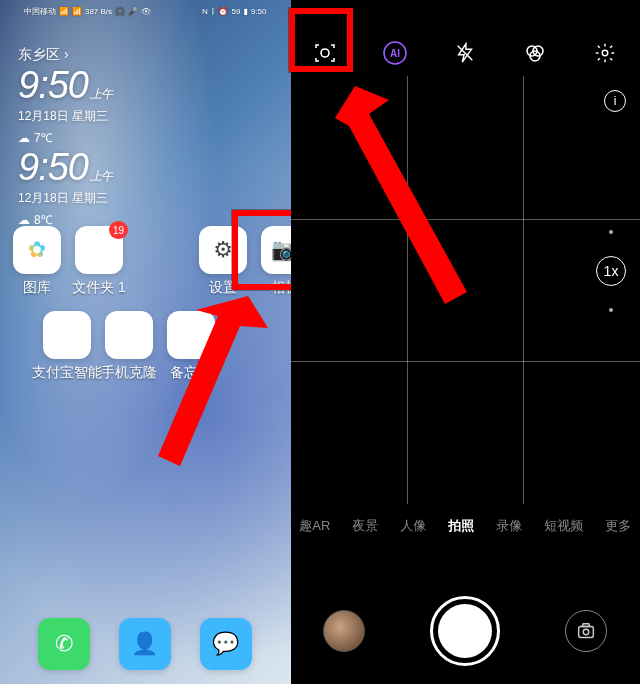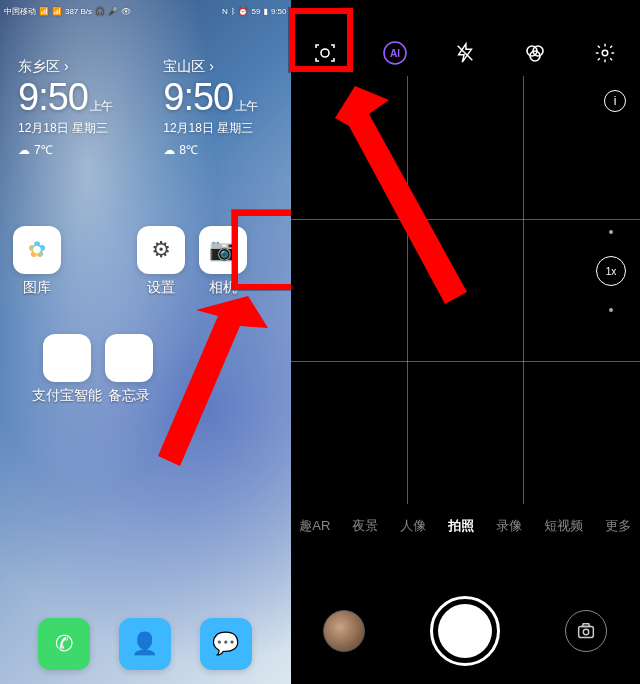--- a/index.html
+++ b/index.html
@@ -26,61 +26,63 @@
   }
 
   .statusbar {
     position: absolute;
     top: 0; left: 0; right: 0;
     height: 22px;
     display: flex;
     justify-content: space-between;
     align-items: center;
     font-size: 8px;
-    padding: 0 4px;
+    padding: 0 24px;
     color: #fff;
     text-shadow: 0 0 2px rgba(0,0,0,0.4);
   }
   .statusbar .left-icons, .statusbar .right-icons {
     display: flex; gap: 3px; align-items: center;
   }
 
   .towns {
     position: absolute;
-    top: 58px;
-    left: 0; right: 0;
-    display: flex;
+    top: 46px;
+    left: 0; right: 0;
+    display: flex;
+    flex-direction: column;
   }
   .townblock {
     width: 50%;
     padding-left: 18px;
   }
   .townname { font-size: 14px; text-shadow: 0 1px 3px rgba(0,0,0,0.3); }
   .clock {
     font-size: 38px;
     font-weight: 200;
     letter-spacing: -1px;
     line-height: 1;
     margin-top: 2px;
     text-shadow: 0 1px 4px rgba(0,0,0,0.3);
+    font-style: italic;
   }
   .clock .ampm { font-size: 12px; font-weight: 400; margin-left: 2px; }
   .dateline { font-size: 12px; margin-top: 4px; text-shadow: 0 1px 3px rgba(0,0,0,0.3); }
   .temp { font-size: 12px; margin-top: 4px; display:flex; align-items:center; gap:4px; }
 
   .iconrow {
     position: absolute;
     left: 0; right: 0;
     display: grid;
     grid-template-columns: repeat(5, 1fr);
     padding: 0 8px;
     gap: 4px;
   }
   .iconrow.row1 { top: 226px; }
-  .iconrow.row2 { top: 334px; padding-left: 38px; }
+  .iconrow.row2 { top: 311px; padding-left: 38px; }
 
   .appicon {
     display: flex;
     flex-direction: column;
     align-items: center;
     width: 58px;
     justify-self: center;
   }
   .appicon .tile {
     width: 48px; height: 48px;
@@ -181,21 +183,21 @@
     top: 230px;
     display:flex;
     flex-direction: column;
     align-items: center;
     gap: 22px;
   }
   .zoomdot { width:4px; height:4px; border-radius:50%; background:#aaa; }
   .zoomring {
     width:30px; height:30px; border:1.5px solid #fff; border-radius:50%;
     display:flex; align-items:center; justify-content:center;
-    font-size:10px;
+    font-size:14px;
   }
 
   .modes {
     position: absolute;
     top: 506px;
     left: 0; right: 0;
     height: 40px;
     display: flex;
     align-items: center;
     justify-content: center;
@@ -275,37 +277,43 @@
     <div class="townblock">
       <div class="townname"><span>东乡区</span> <span>›</span></div>
       <div class="clock"><span>9:50</span><span class="ampm">上午</span></div>
       <div class="dateline">12月18日 星期三</div>
       <div class="temp">
           <span>☁</span>
           <span>7℃</span>
         </div>
     </div>
     <div class="townblock">
-      <div class="townname"><span>宝山区</span> <span>›</span></div>
       <div class="clock"><span>9:50</span><span class="ampm">上午</span></div>
       <div class="dateline">12月18日 星期三</div>
       <div class="temp">
           <span>☁</span>
           <span>8℃</span>
         </div>
     </div>
   </div>
 
   <div class="iconrow row1">
     <div class="appicon">
       <div class="tile t-gallery">
           <span style="background:linear-gradient(45deg,#ff5ca0,#ffc14d,#4dd2ff,#8a5cff);-webkit-background-clip:text;color:transparent;">✿</span>
         </div>
       <div class="label">图库</div>
     </div>
+    <div class="appicon">
+      <div class="tile t-folder">
+        <span>▦</span>
+        <div class="badge">19</div>
+      </div>
+      <div class="label">文件夹 1</div>
+    </div>
     <div class="appicon" style="visibility:hidden;">
       <div class="tile"></div>
         <div class="label"></div>
     </div>
     <div class="appicon">
       <div class="tile t-settings">
           <span style="color:#444;">⚙</span>
         </div>
       <div class="label">设置</div>
     </div>
@@ -316,20 +324,26 @@
       <div class="label">相机</div>
     </div>
   </div>
 
   <div class="iconrow row2">
     <div class="appicon">
       <div class="tile t-alipay">
           <span>支</span>
         </div>
       <div class="label">支付宝智能</div>
+    </div>
+    <div class="appicon">
+      <div class="tile t-clone">
+          <span>⇆</span>
+        </div>
+      <div class="label">手机克隆</div>
     </div>
     <div class="appicon">
       <div class="tile t-notes">
           <span>≡</span>
         </div>
       <div class="label">备忘录</div>
     </div>
   </div>
 
   <div class="dock">

